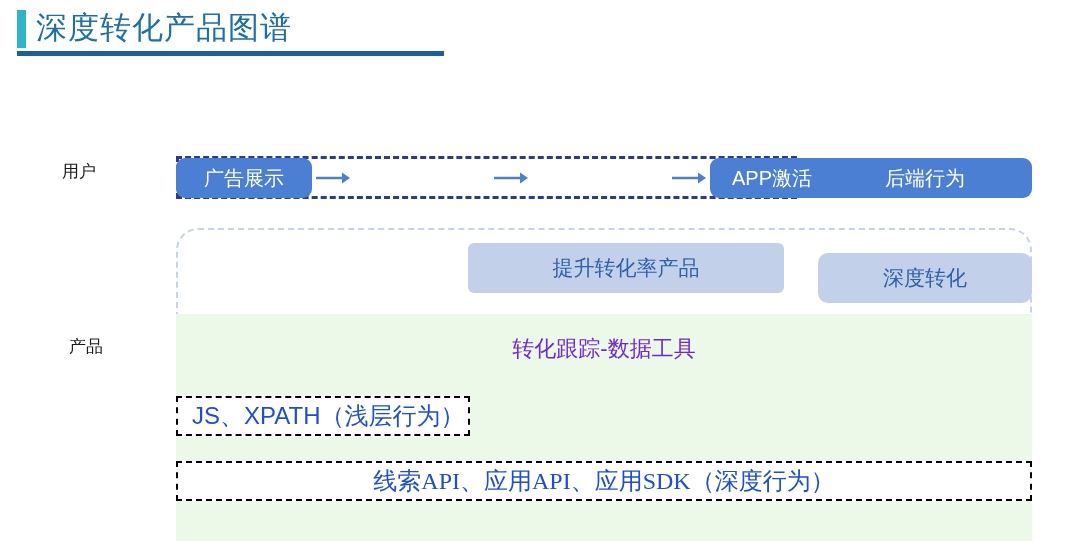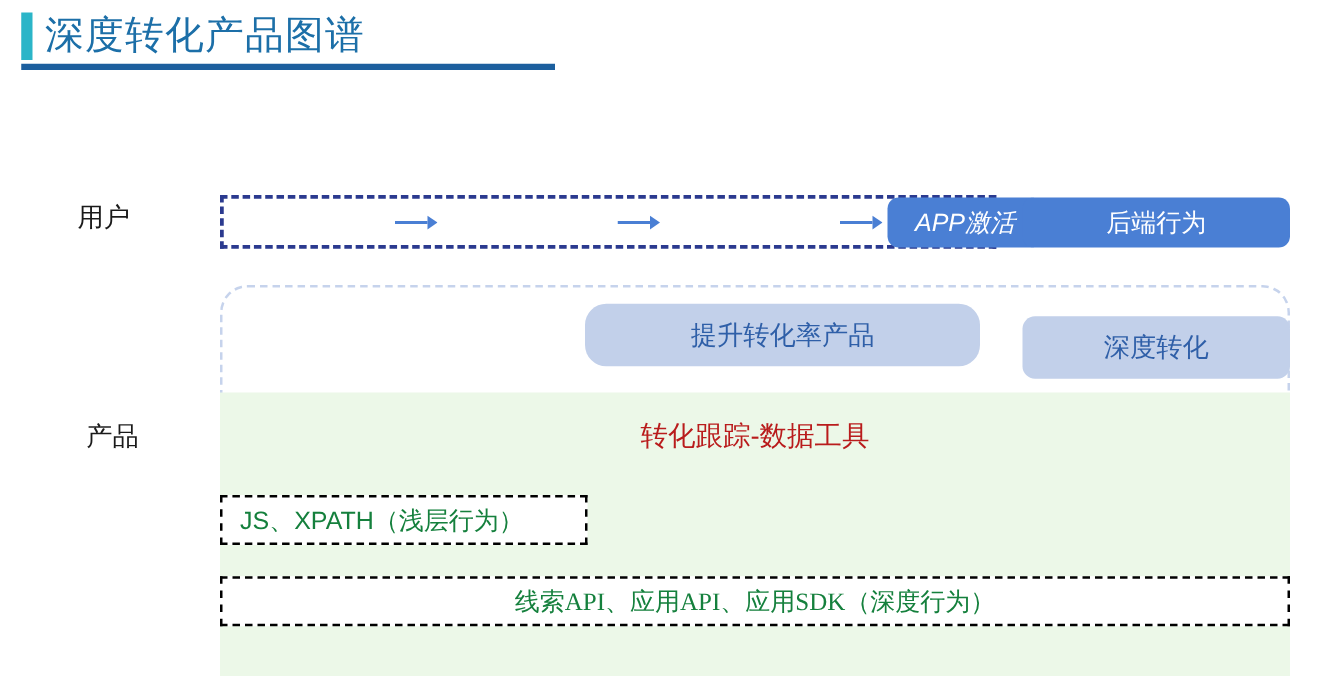--- a/index.html
+++ b/index.html
@@ -46,21 +46,21 @@
     left: 17px;
     top: 45px;
     width: 427px;
     height: 5px;
     background: #1c5f9e;
   }
 
   
   .row-label {
     position: absolute;
-    font-size: 21px;
+    font-size: 17px;
     color: #1a1a1a;
     white-space: nowrap;
   }
   #label-user  { left: 62px; top: 160px; }
   #label-product { left: 69px; top: 335px; }
 
   
   #flow-dashed-frame {
     position: absolute;
     left: 176px;
@@ -109,21 +109,21 @@
     border-bottom: none;
     border-radius: 22px 22px 0 0;
     box-sizing: border-box;
   }
 
   
   .lav-box {
     position: absolute;
     height: 50px;
     background: #c2d0ea;
-    border-radius: 17px;
+    border-radius: 6px;
     color: #2f5fa8;
     font-size: 21px;
     display: flex;
     align-items: center;
     justify-content: center;
     white-space: nowrap;
   }
   #lav-box-uplift { left: 468px; top: 243px; width: 316px; }
   #lav-box-deep   { left: 818px; top: 243px; width: 214px; border-radius: 10px; margin-top: 10px; }
 
@@ -136,34 +136,34 @@
     height: 227px;
     background: #ecf8e8;
   }
   #green-panel-title {
     position: absolute;
     left: 0;
     top: 20px;
     width: 856px;
     text-align: center;
     font-size: 22px;
-    color: #b91c1c;
+    color: #6d28d9;
     white-space: nowrap;
   }
 
   
   .dashed-box {
     position: absolute;
     background: #ffffff;
     border: 2px dashed #000000;
     box-sizing: border-box;
     display: flex;
     align-items: center;
-    font-size: 20px;
-    color: #15803d;
+    font-size: 24px;
+    color: #1d4ed8;
     white-space: nowrap;
   }
   #dashed-box-shallow {
     left: 176px;
     top: 396px;
     width: 294px;
     height: 40px;
     justify-content: flex-start;
     padding-left: 14px;
   }
@@ -184,39 +184,40 @@
   <div id="page-title">深度转化产品图谱</div>
   <div id="title-underline"></div>
 </div>
 
 <div class="row-label" id="label-user">用户</div>
 <div class="row-label" id="label-product">产品</div>
 
 <div id="flow-dashed-frame"></div>
 
 <div id="flow-row">
+  <div class="flow-box" style="left:0px;   width:136px;">广告展示</div>
   <div class="flow-arrow" style="left:140px;">
     <svg width="34" height="14" viewBox="0 0 34 14">
         <line x1="0" y1="7" x2="26" y2="7" stroke="#4a7fd4" stroke-width="2.5"></line>
         <polygon points="26,1.5 34,7 26,12.5" fill="#4a7fd4"></polygon>
       </svg>
   </div>
   <div class="flow-arrow" style="left:318px;">
     <svg width="34" height="14" viewBox="0 0 34 14">
         <line x1="0" y1="7" x2="26" y2="7" stroke="#4a7fd4" stroke-width="2.5"></line>
         <polygon points="26,1.5 34,7 26,12.5" fill="#4a7fd4"></polygon>
       </svg>
   </div>
   <div class="flow-arrow" style="left:496px;">
     <svg width="34" height="14" viewBox="0 0 34 14">
         <line x1="0" y1="7" x2="26" y2="7" stroke="#4a7fd4" stroke-width="2.5"></line>
         <polygon points="26,1.5 34,7 26,12.5" fill="#4a7fd4"></polygon>
       </svg>
   </div>
-  <div class="flow-box" style="left:534px; width:124px;font-style:italic;">APP激活</div>
+  <div class="flow-box" style="left:534px; width:124px;">APP激活</div>
   <div class="flow-arrow" style="left:662px;">
     <svg width="34" height="14" viewBox="0 0 34 14">
         <line x1="0" y1="7" x2="26" y2="7" stroke="#4a7fd4" stroke-width="2.5"></line>
         <polygon points="26,1.5 34,7 26,12.5" fill="#4a7fd4"></polygon>
       </svg>
   </div>
   <div class="flow-box" style="left:642px; width:214px;">后端行为</div>
 </div>
 
 <div id="product-dashed-panel"></div>

